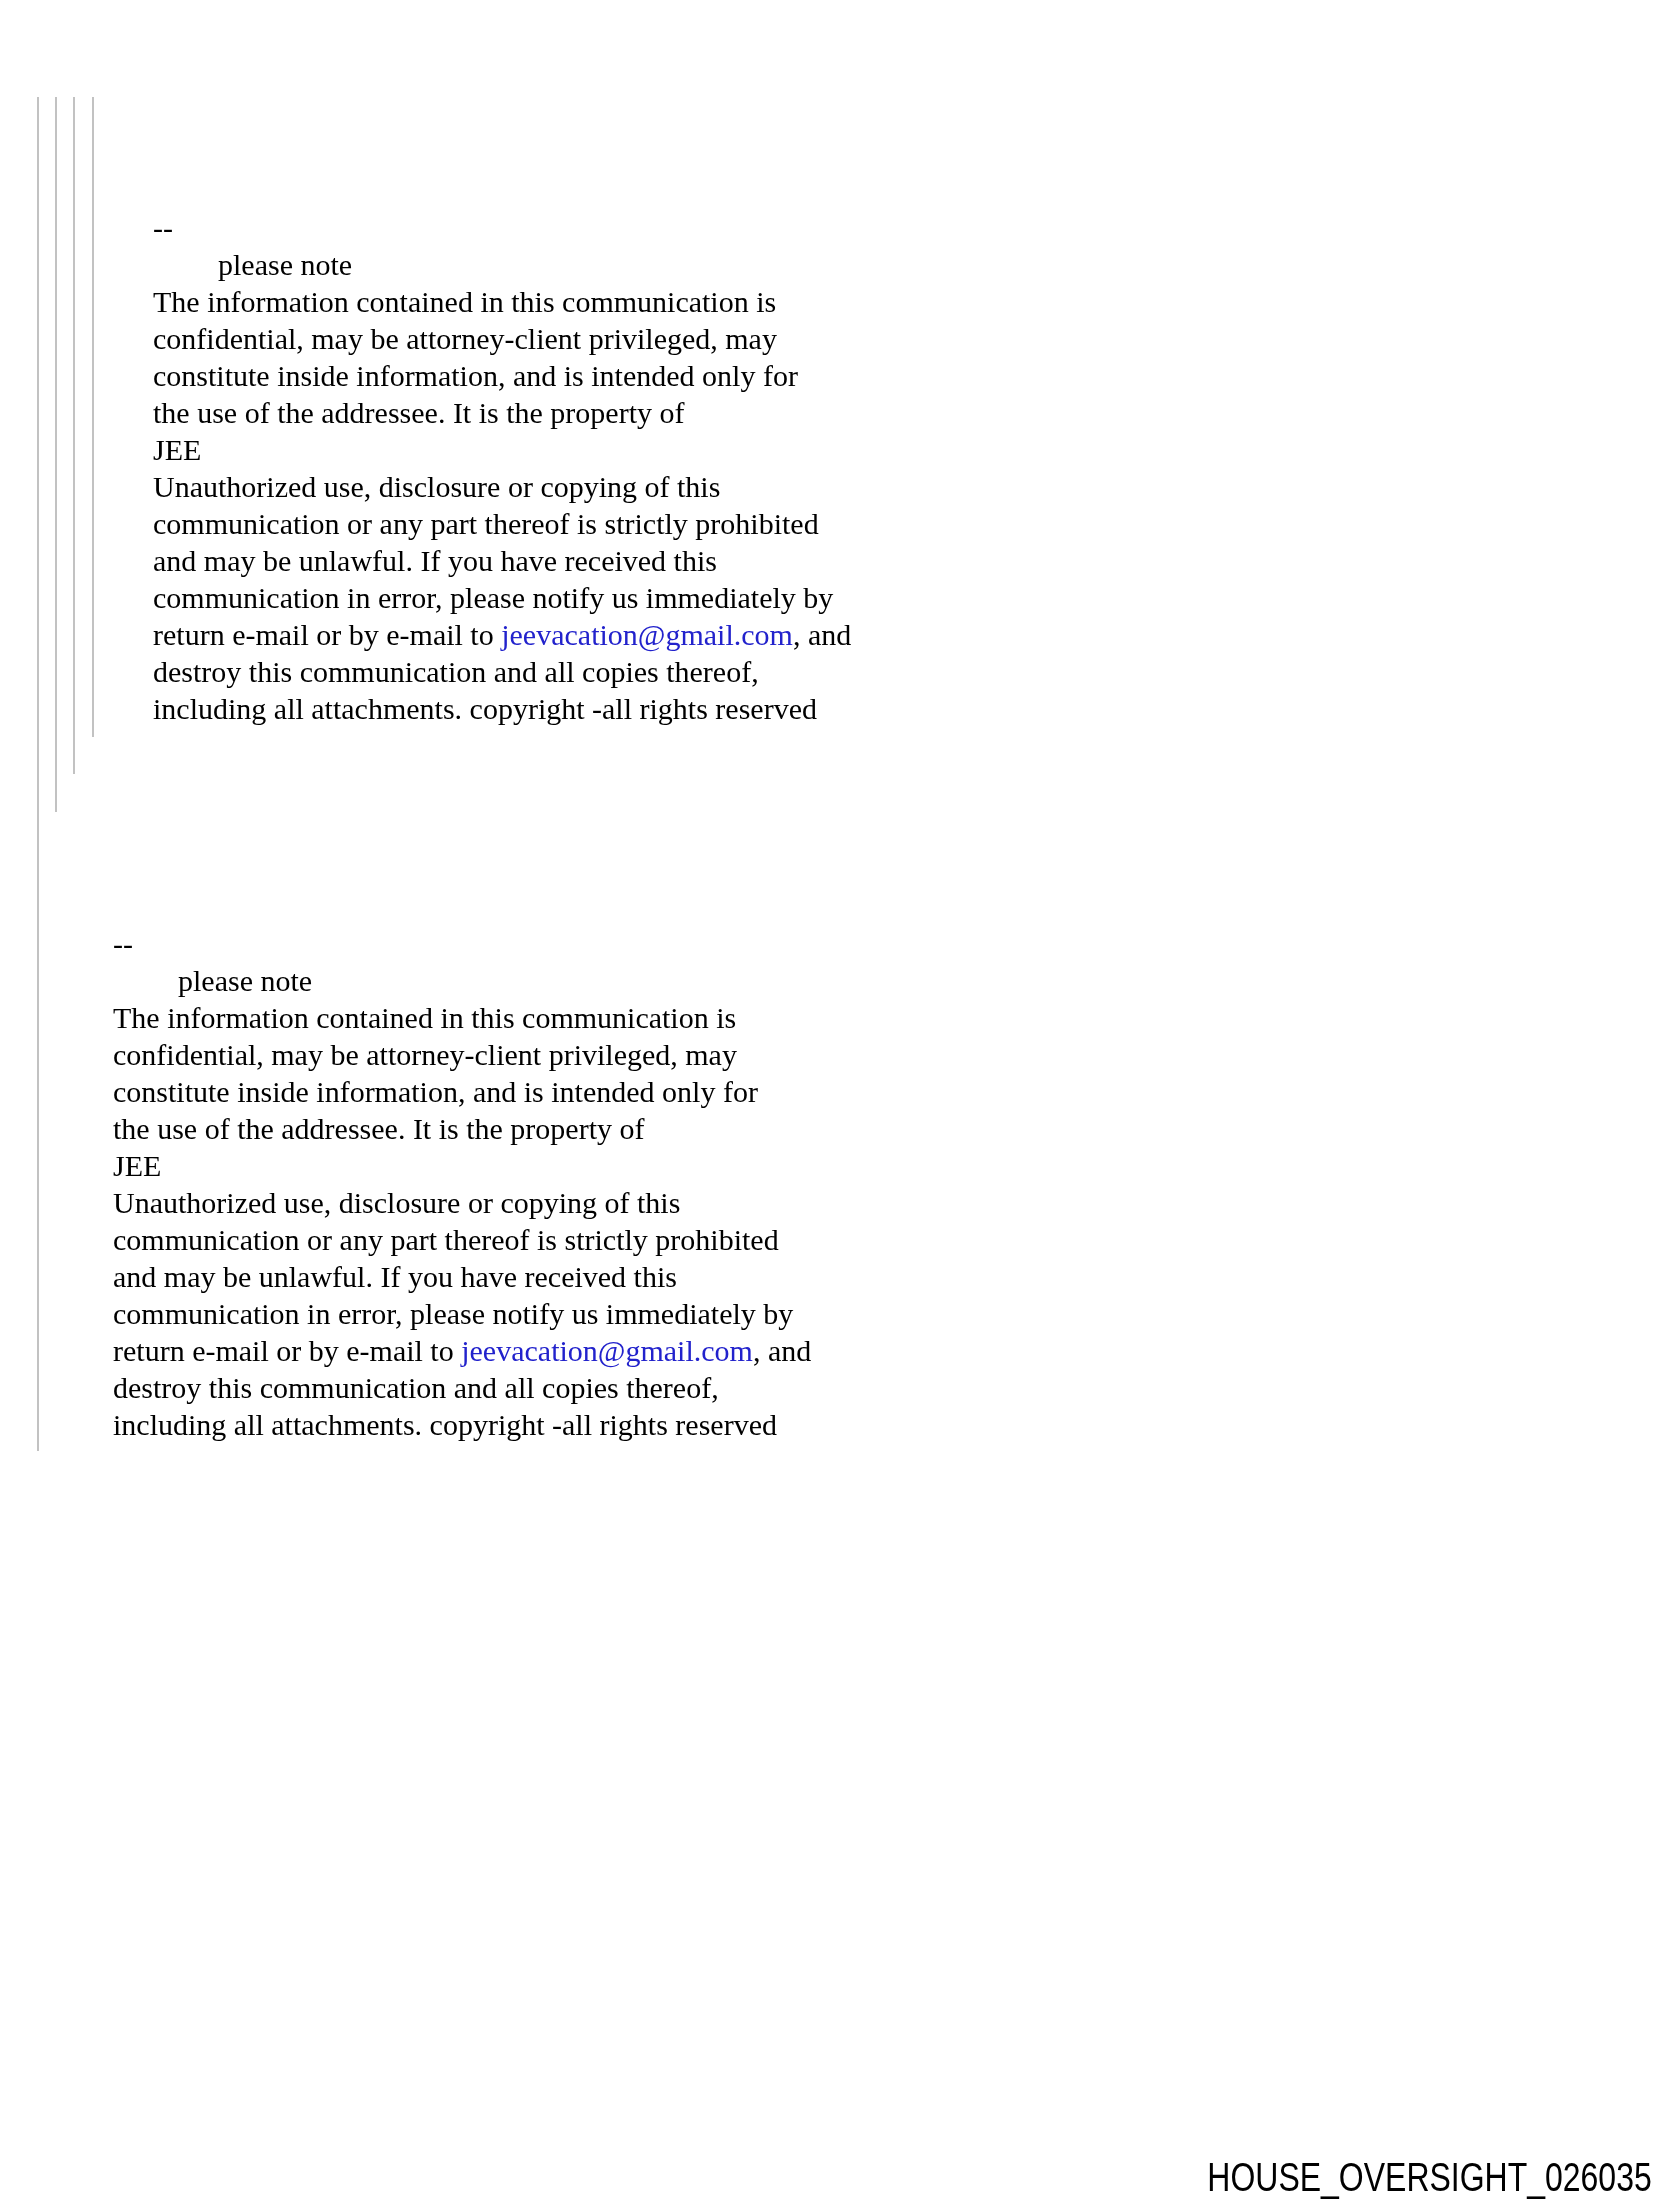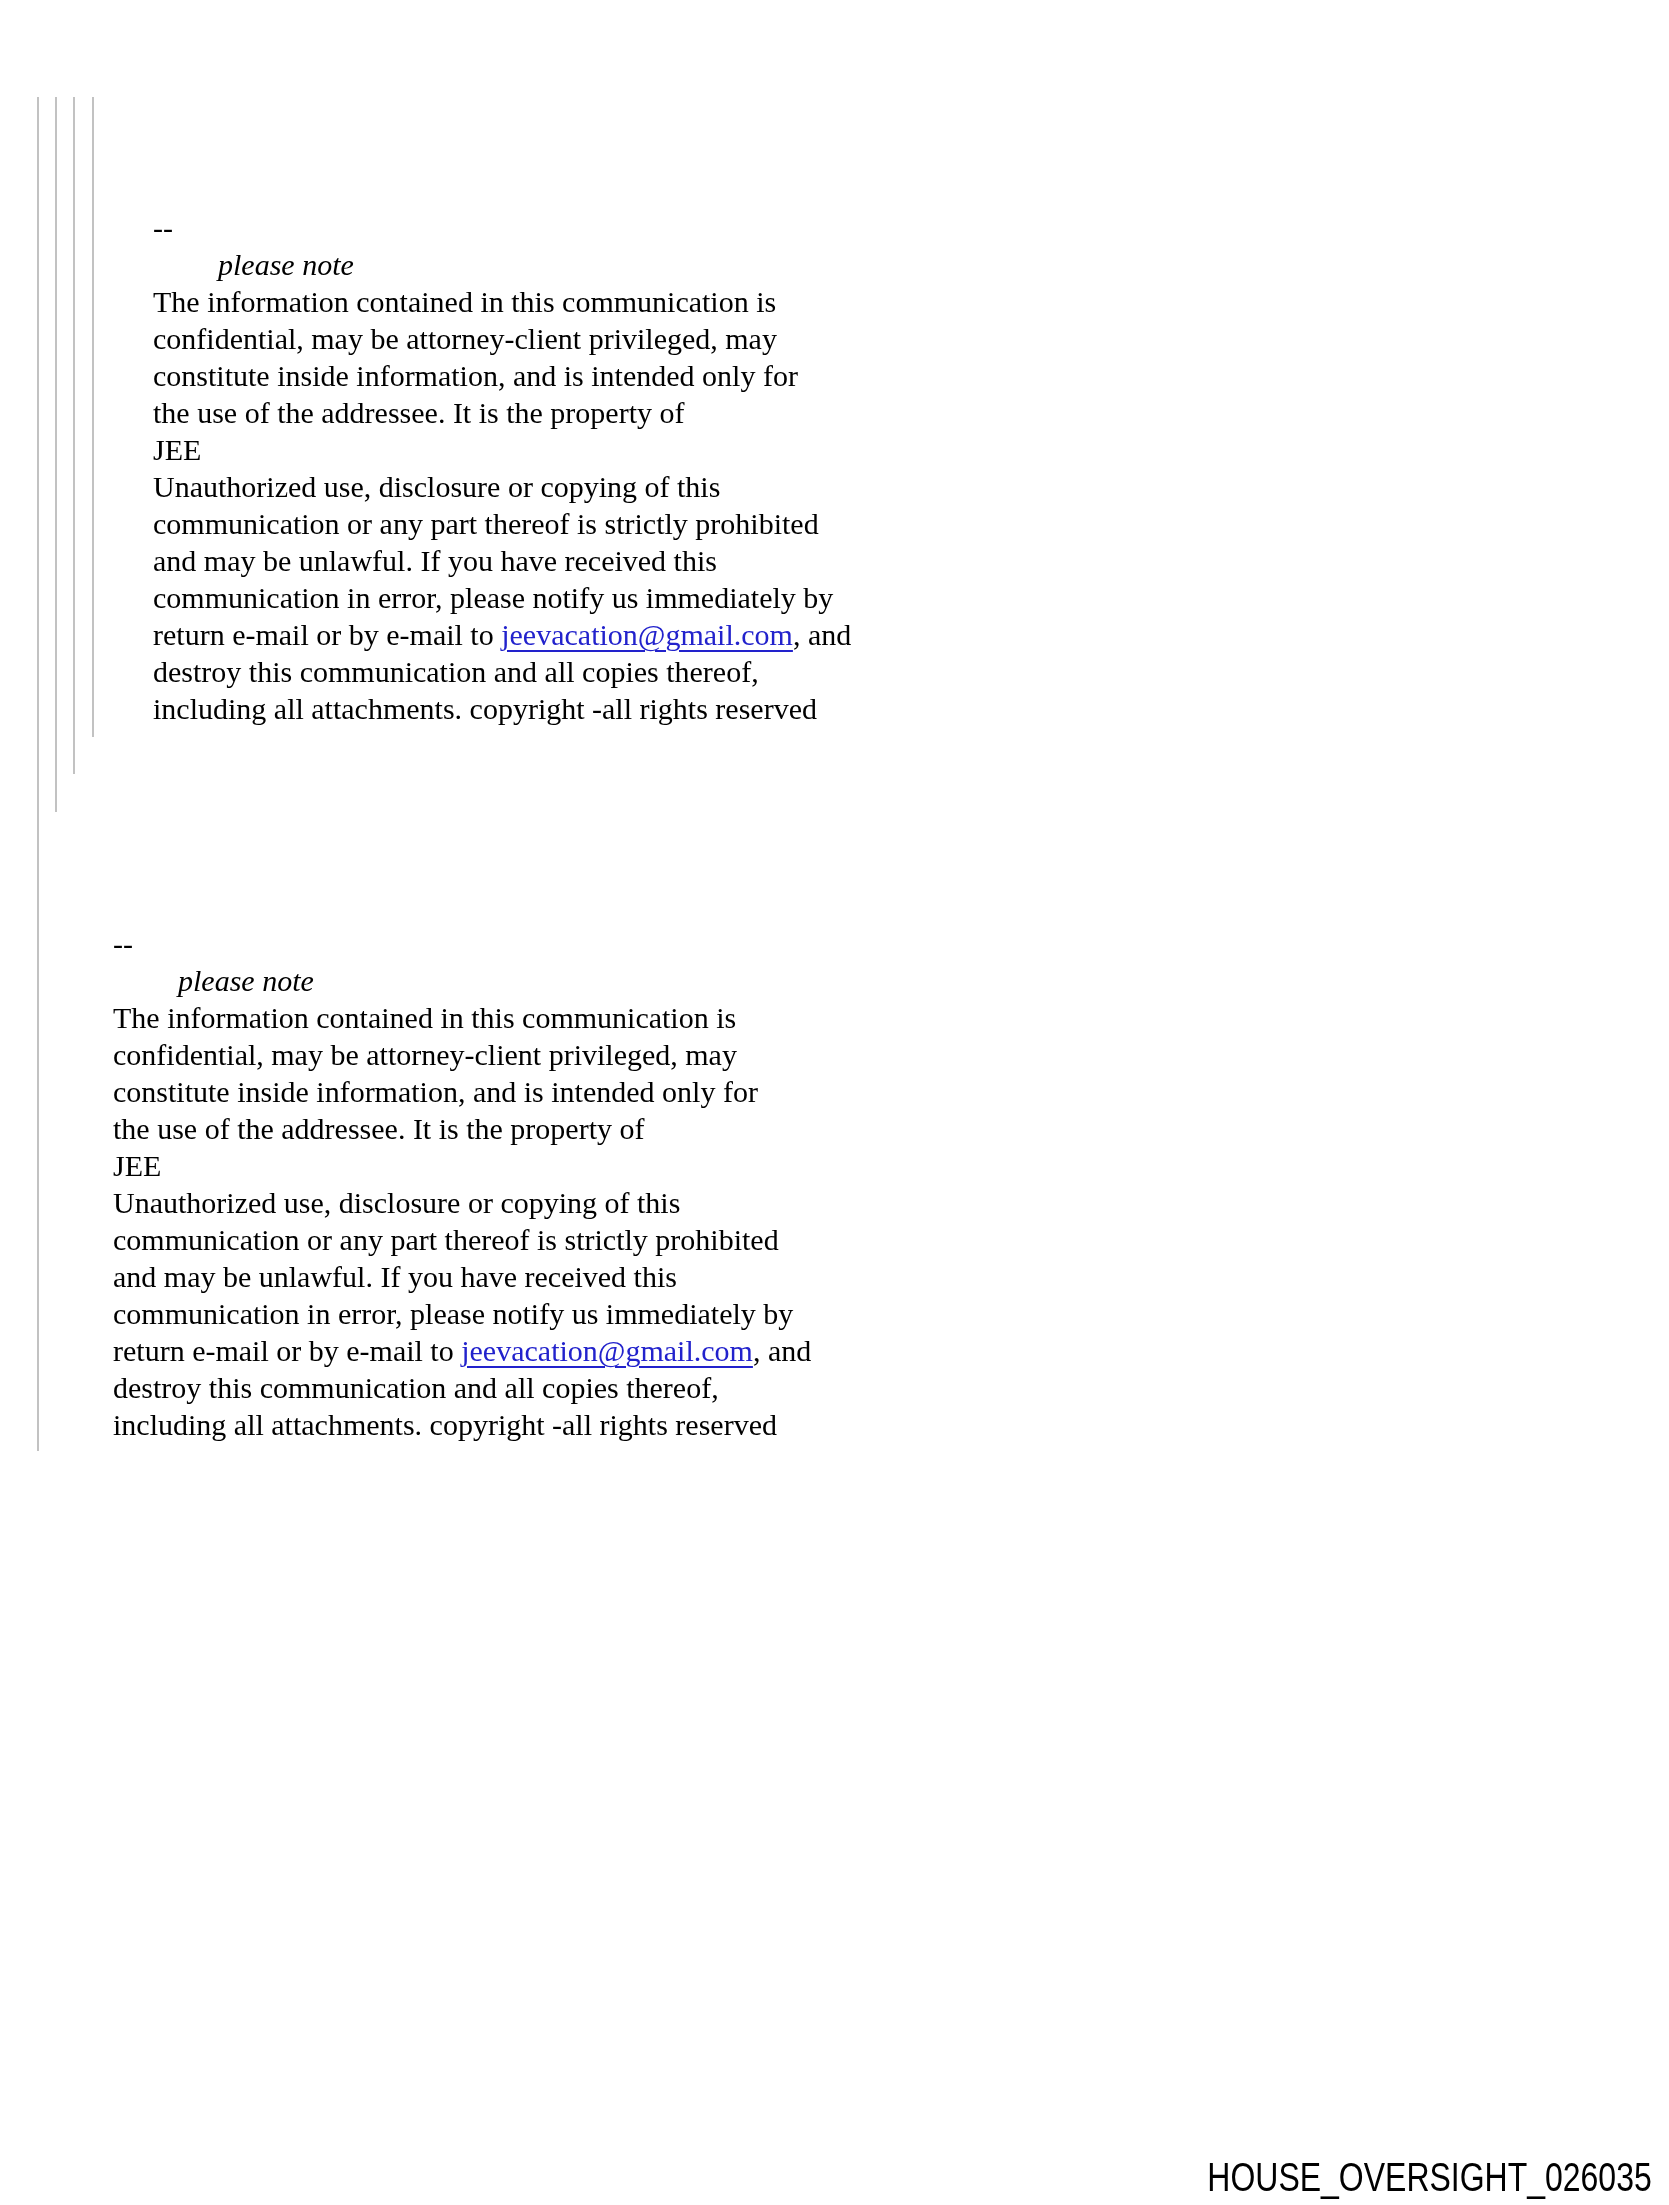--- a/index.html
+++ b/index.html
@@ -27,24 +27,23 @@
   .quote-bar.depth-4 { left: 92px; top: 97px; height: 640px;  }
   .disclaimer {
     position: absolute;
     font-size: 30px;
     line-height: 37px;
     white-space: nowrap;
   }
   .disclaimer.block-1 { left: 153px; top: 209px;  }
   .disclaimer.block-2 { left: 113px; top: 925px; }
   .dline { height: 37px; }
-  .note-line { padding-left: 65px; font-style: italic; }
+  .note-line { padding-left: 65px; }
   .email-link {
     color: var(--link, #2222cc);
-    text-decoration: underline;
     text-decoration-thickness: 2px;
     text-underline-offset: 4.6px;
     cursor: pointer;
   }
   .bates {
     position: absolute;
     right: 17px;
     bottom: 5.2px;
     font-family: "Liberation Sans", "DejaVu Sans", sans-serif;
     font-size: 41px;

